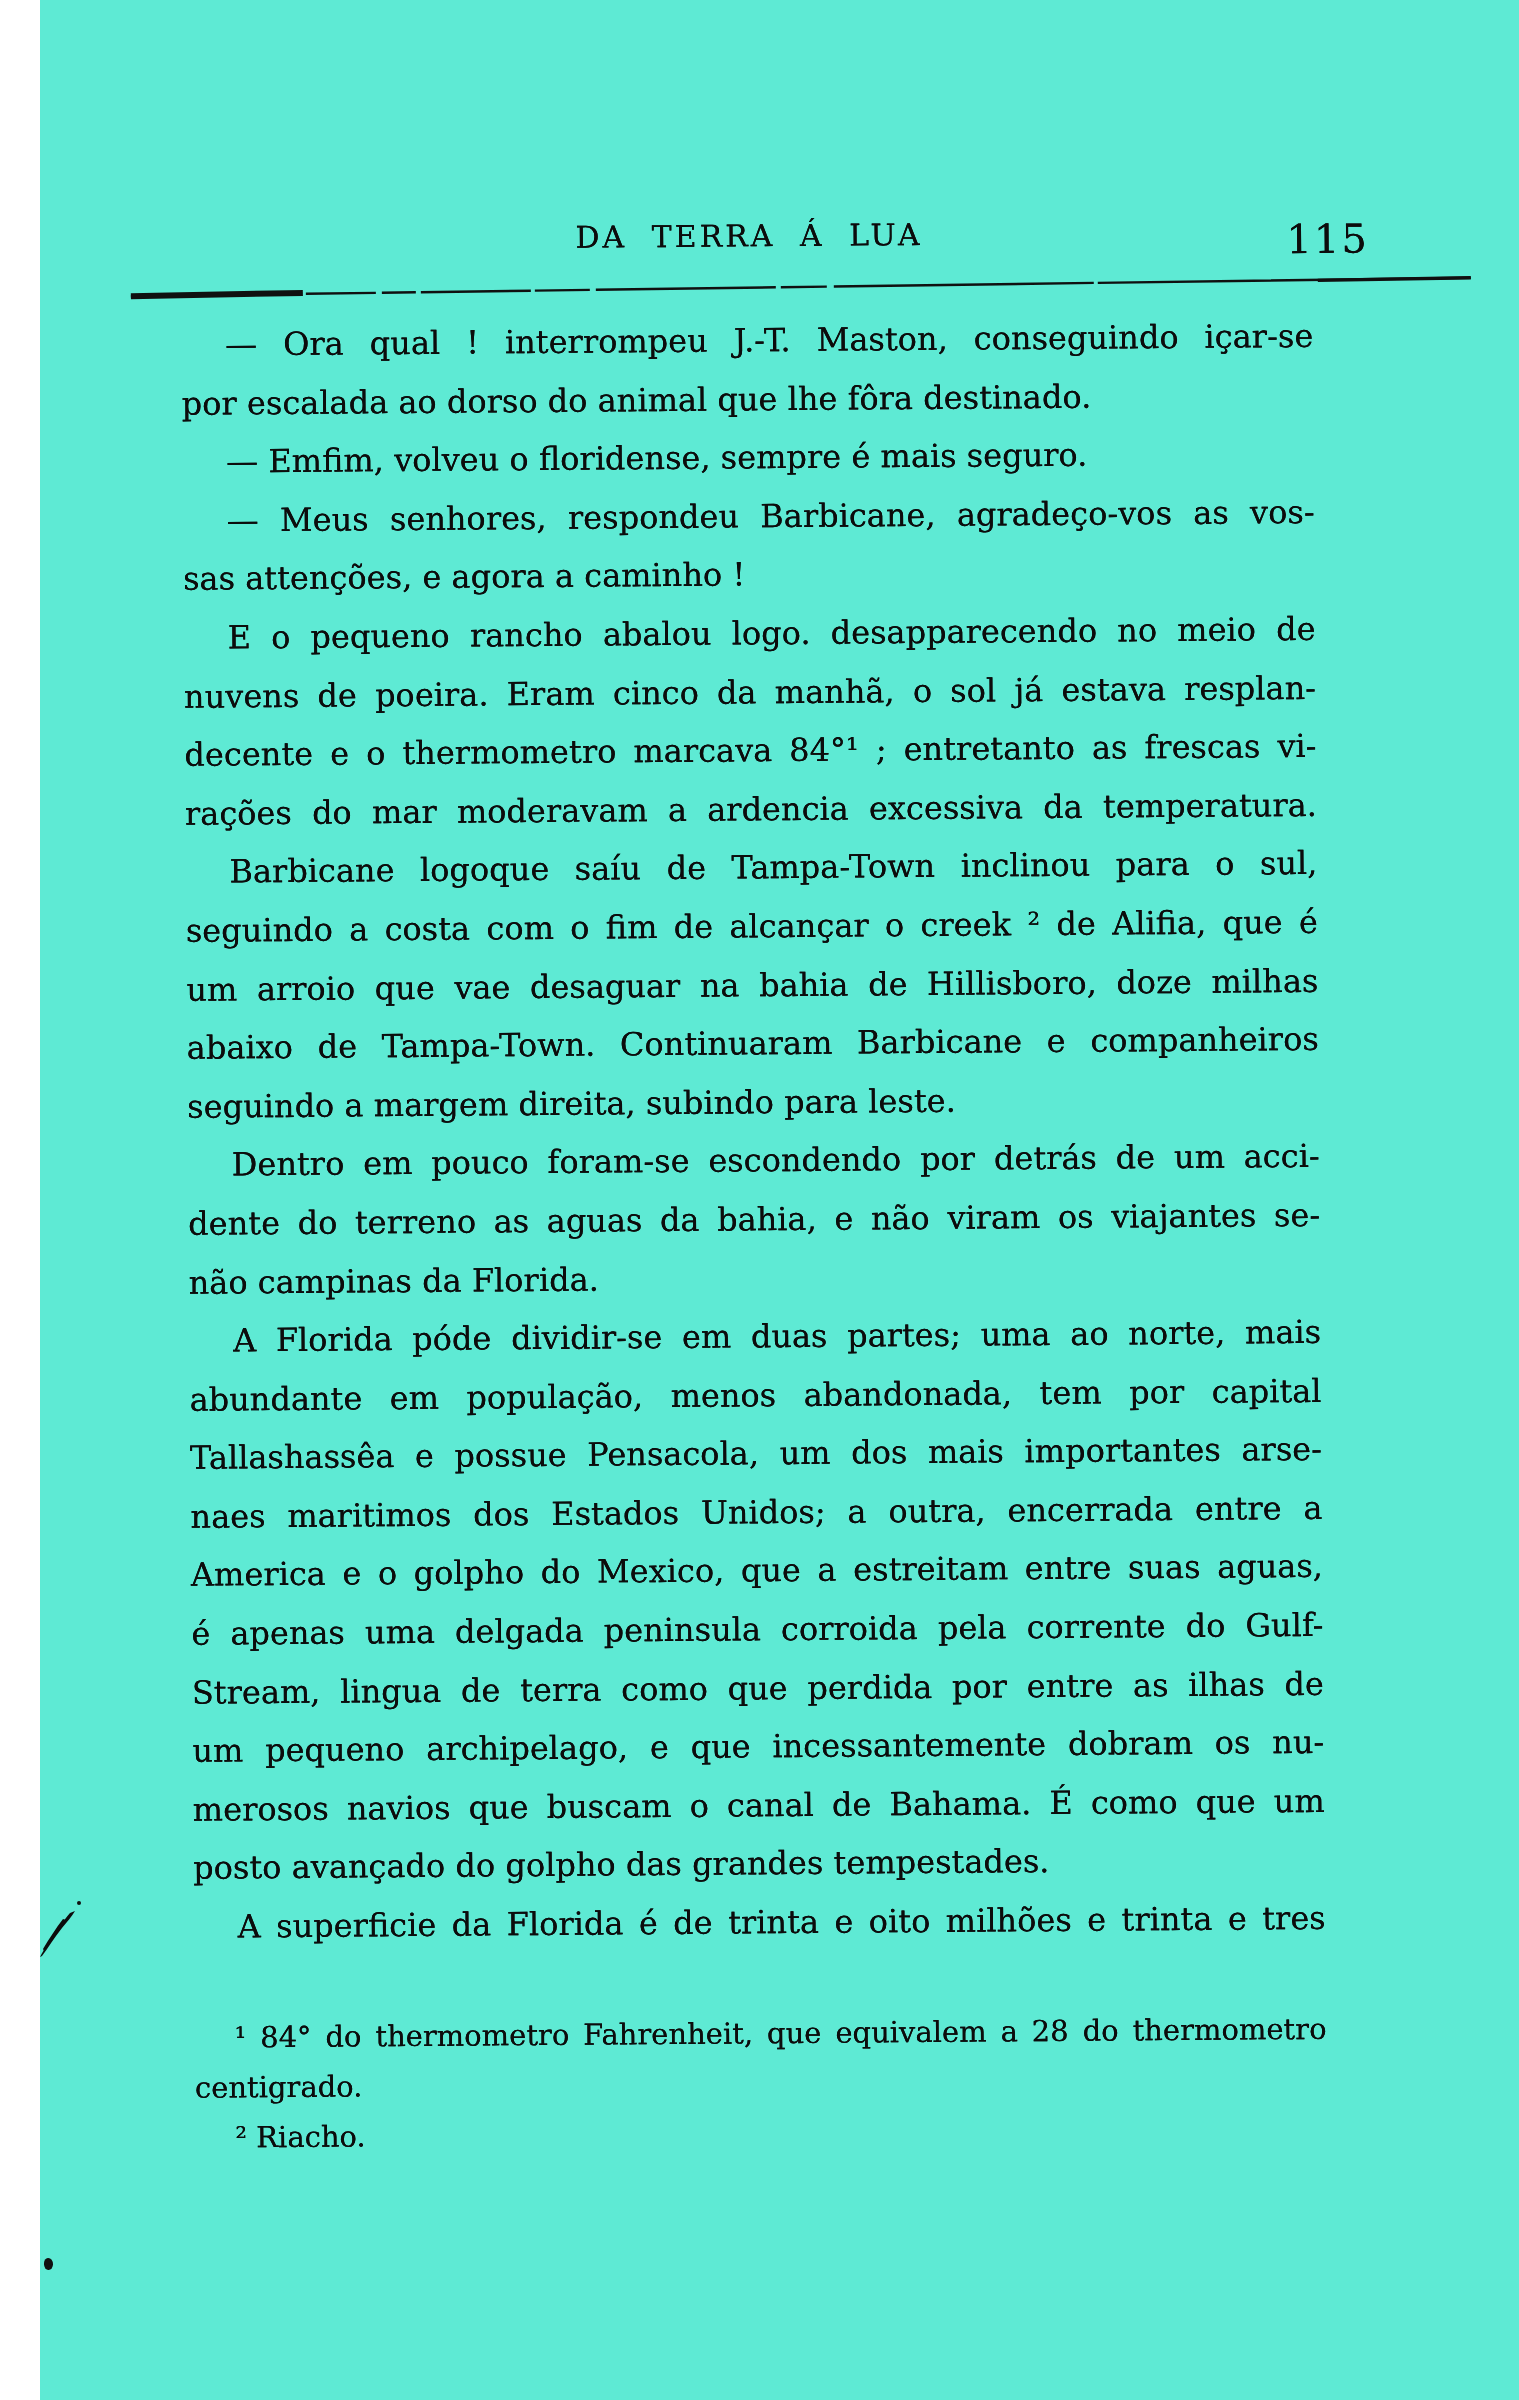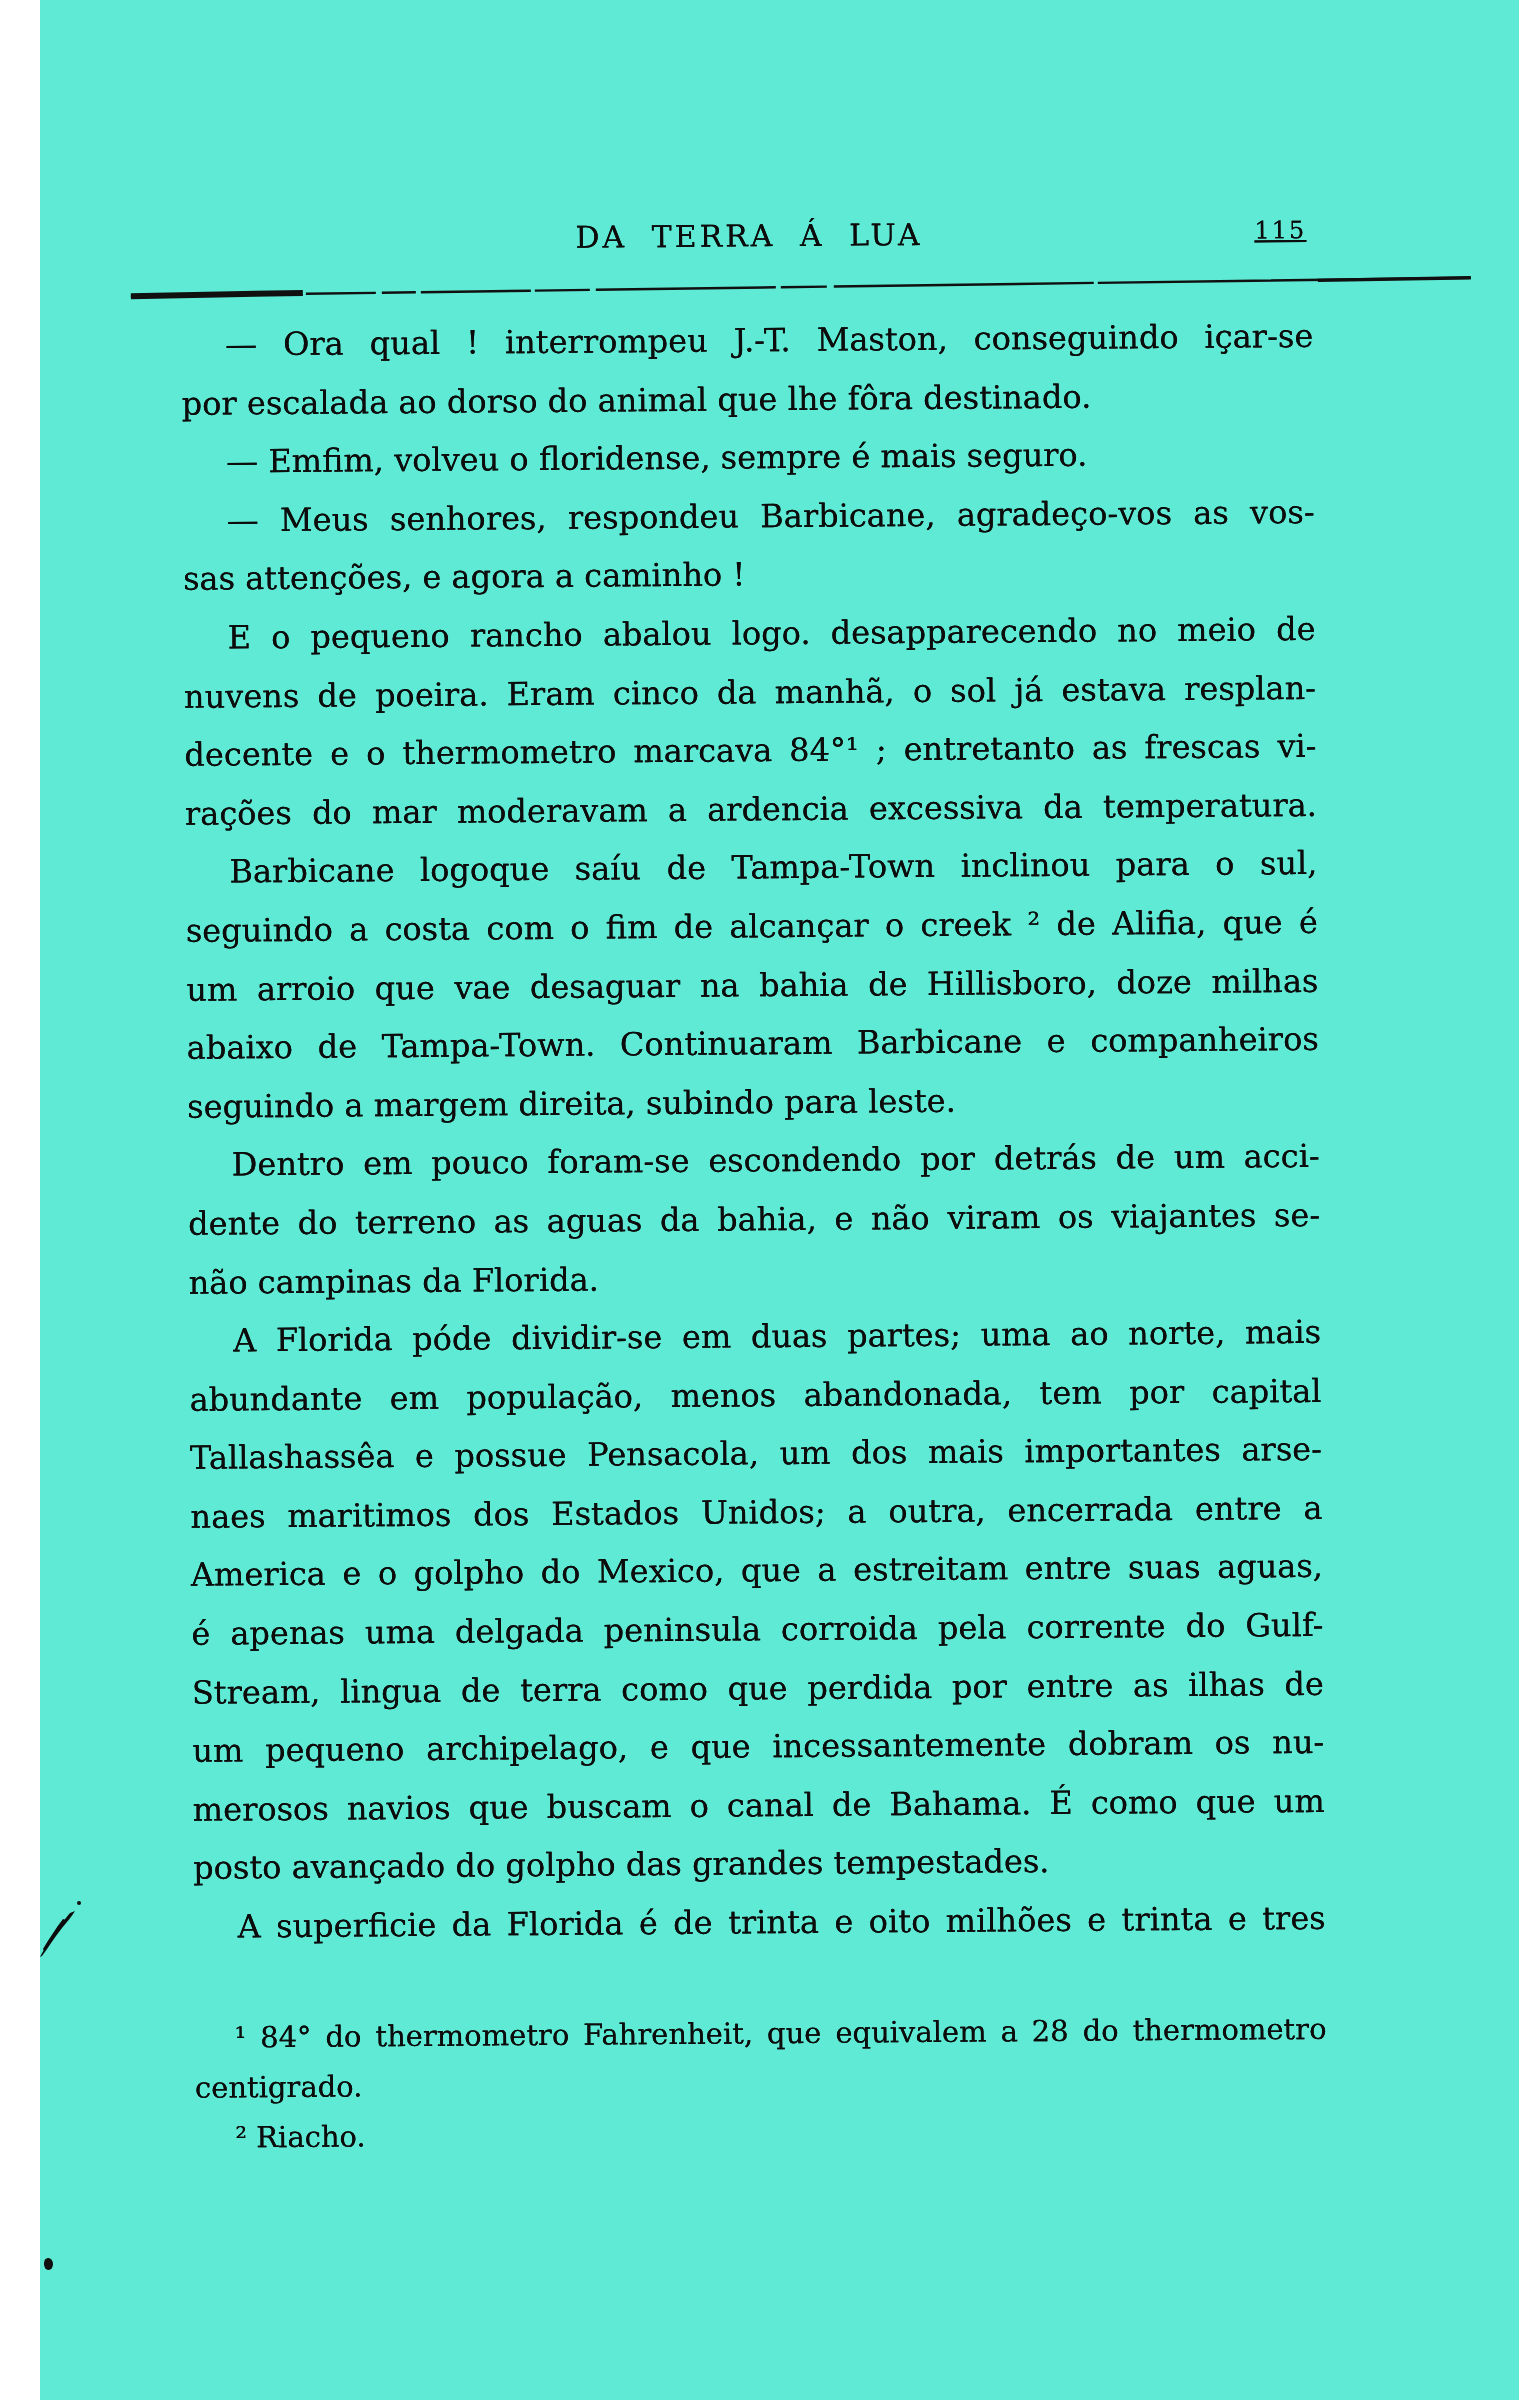--- a/index.html
+++ b/index.html
@@ -15,22 +15,22 @@
   .content {
     position:absolute; left:0; top:0; width:1519px; height:2400px;
     transform:rotate(-0.45deg); transform-origin:760px 1200px;
   }
   .title {
     position:absolute; left:543px; top:218px;
     font-size:30px; letter-spacing:3px; word-spacing:12px;
     white-space:nowrap; text-shadow:0 0 0.5px currentColor;
   }
   .pagenum {
-    position:absolute; left:1222px; top:220px;
-    font-size:24px; letter-spacing:2px; text-shadow:0 0 0.5px currentColor;text-decoration:underline;
+    position:absolute; left:1254px; top:220px;
+    font-size:40px; letter-spacing:2px; text-shadow:0 0 0.5px currentColor;
   }
   .rule { position:absolute; left:95px; top:279px; }
   .bodytext {
     position:absolute; left:148px; top:311px; width:1132px;
     font-size:32px; line-height:58.6px; text-shadow:0 0 0.45px currentColor;
   }
   .ln { height:58.6px; text-align:justify; text-align-last:justify; white-space:normal; }
   .ln.ind { padding-left:44px; }
   .ln.last { text-align-last:left; }
   .footnotes {

